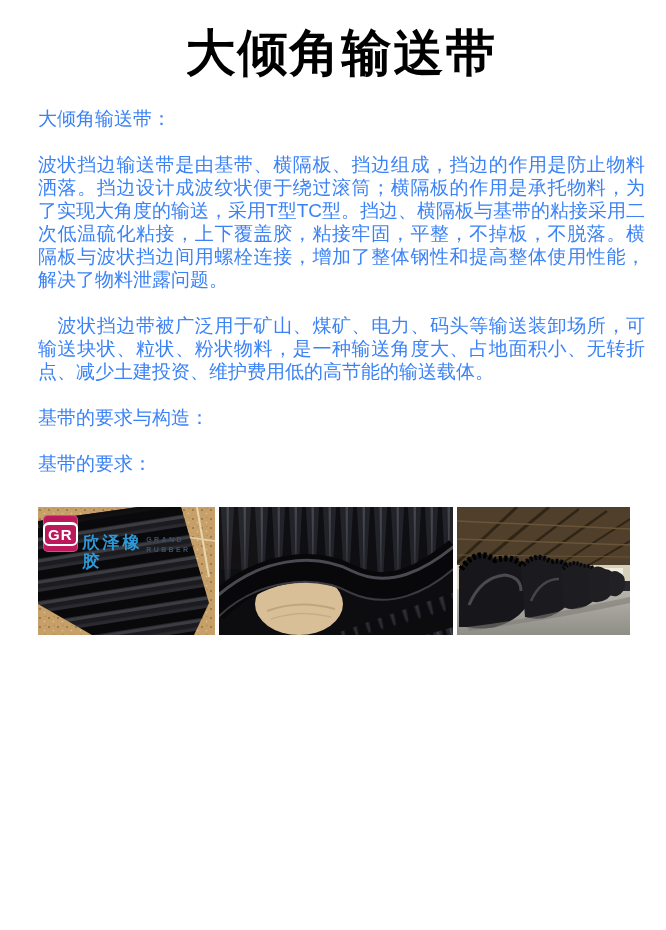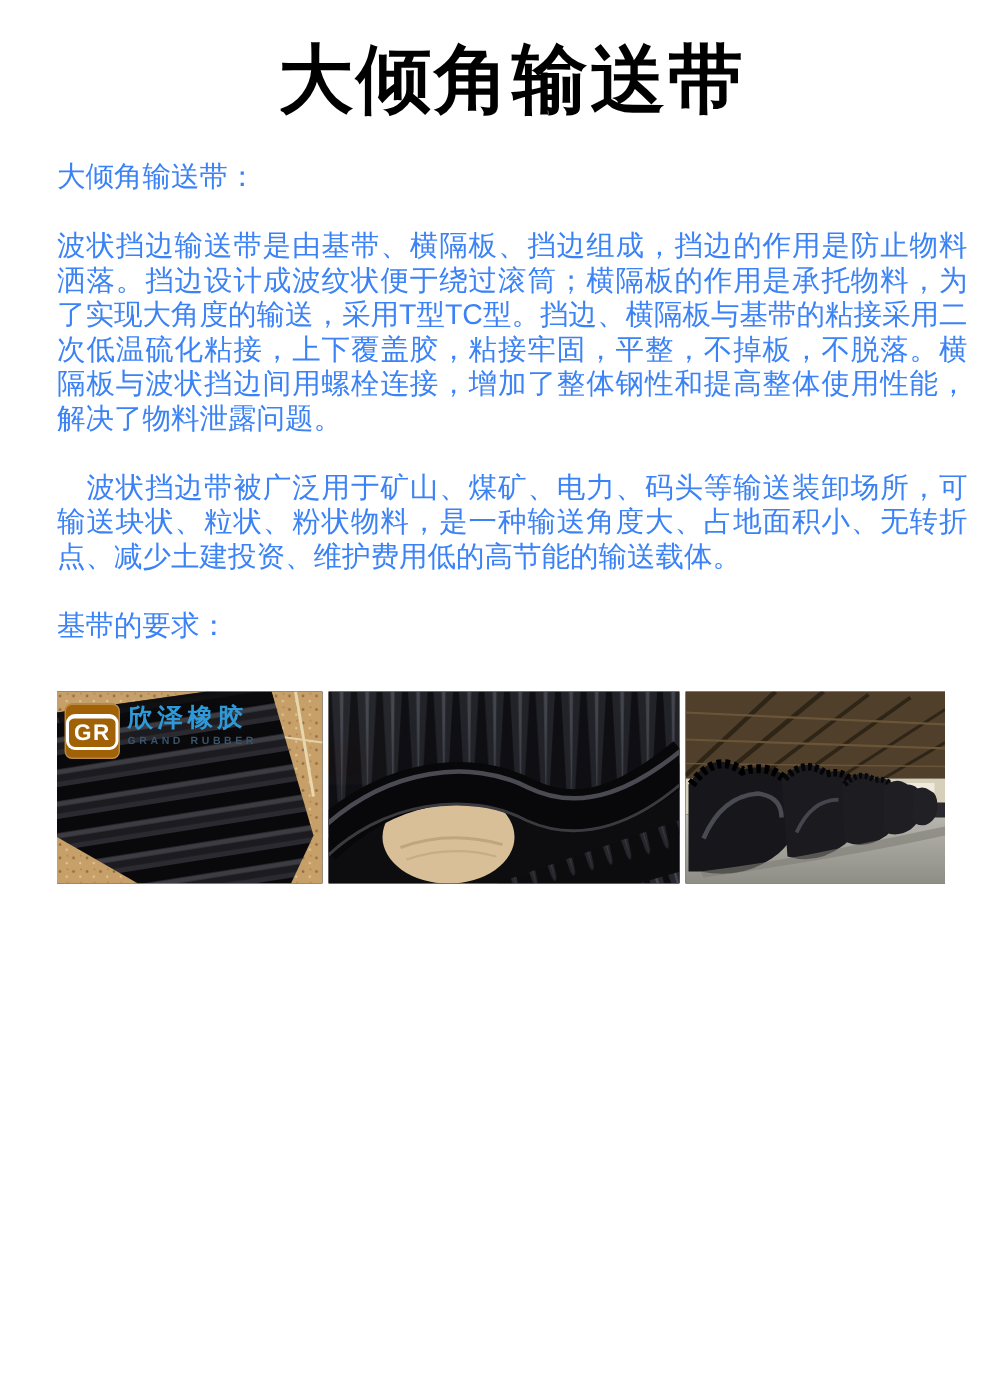--- a/index.html
+++ b/index.html
@@ -36,49 +36,50 @@
   .ph2{width:234px;height:128px;}
   .ph3{width:173px;height:128px;}
   .gallery svg{display:block;}
   
   .logo-wrap{
     position:absolute;top:8px;left:5px;
     display:flex;align-items:flex-start;gap:5px;
   }
   .logo-box{
     width:37px;height:37px;border-radius:5px;
-    background:#a16207;
+    background:#be185d;
     display:flex;align-items:center;justify-content:center;
     box-shadow:0 0 0 1px rgba(255,255,255,.25) inset;
   }
   .logo-mono{
     border:2px solid #ffffff;border-radius:6px;
     padding:1px 3px 0 3px;
     color:#ffffff;font-weight:700;font-size:15px;
     letter-spacing:1px;line-height:18px;
     border-top-width:3px;
   }
-  .logo-texts{display:flex;flex-direction:column;margin-top:0;}
+  .logo-texts{display:flex;margin-top:18px;}
   .logo-cn{
     color:#2f99d8;font-size:17px;font-weight:700;letter-spacing:3px;line-height:19px;
   }
   .logo-en{
     color:#38536b;font-size:7px;font-weight:700;letter-spacing:2.4px;line-height:10px;margin-top:2px;
   }
 </style>
 </head>
 <body>
 
 <div class="page">
 
   <h1 class="page-title">大倾角输送带</h1>
 
   <p class="body-text">大倾角输送带：</p>
   <p class="body-text">波状挡边输送带是由基带、横隔板、挡边组成，挡边的作用是防止物料洒落。挡边设计成波纹状便于绕过滚筒；横隔板的作用是承托物料，为了实现大角度的输送，采用T型TC型。挡边、横隔板与基带的粘接采用二次低温硫化粘接，上下覆盖胶，粘接牢固，平整，不掉板，不脱落。横隔板与波状挡边间用螺栓连接，增加了整体钢性和提高整体使用性能，解决了物料泄露问题。</p>
   <p class="body-text">　波状挡边带被广泛用于矿山、煤矿、电力、码头等输送装卸场所，可输送块状、粒状、粉状物料，是一种输送角度大、占地面积小、无转折点、减少土建投资、维护费用低的高节能的输送载体。</p>
+  <p class="body-text">基带的要求与构造：</p>
   <p class="body-text">基带的要求：</p>
 
   <div class="gallery">
 
     <figure class="ph1">
       <svg width="177" height="128" viewBox="0 0 177 128">
         <defs>
           <pattern id="brick" width="9" height="9" patternUnits="userSpaceOnUse">
             <rect width="9" height="9" fill="#c79f69"></rect>
             <circle cx="2" cy="3" r="0.9" fill="#8f6b3d"></circle>

